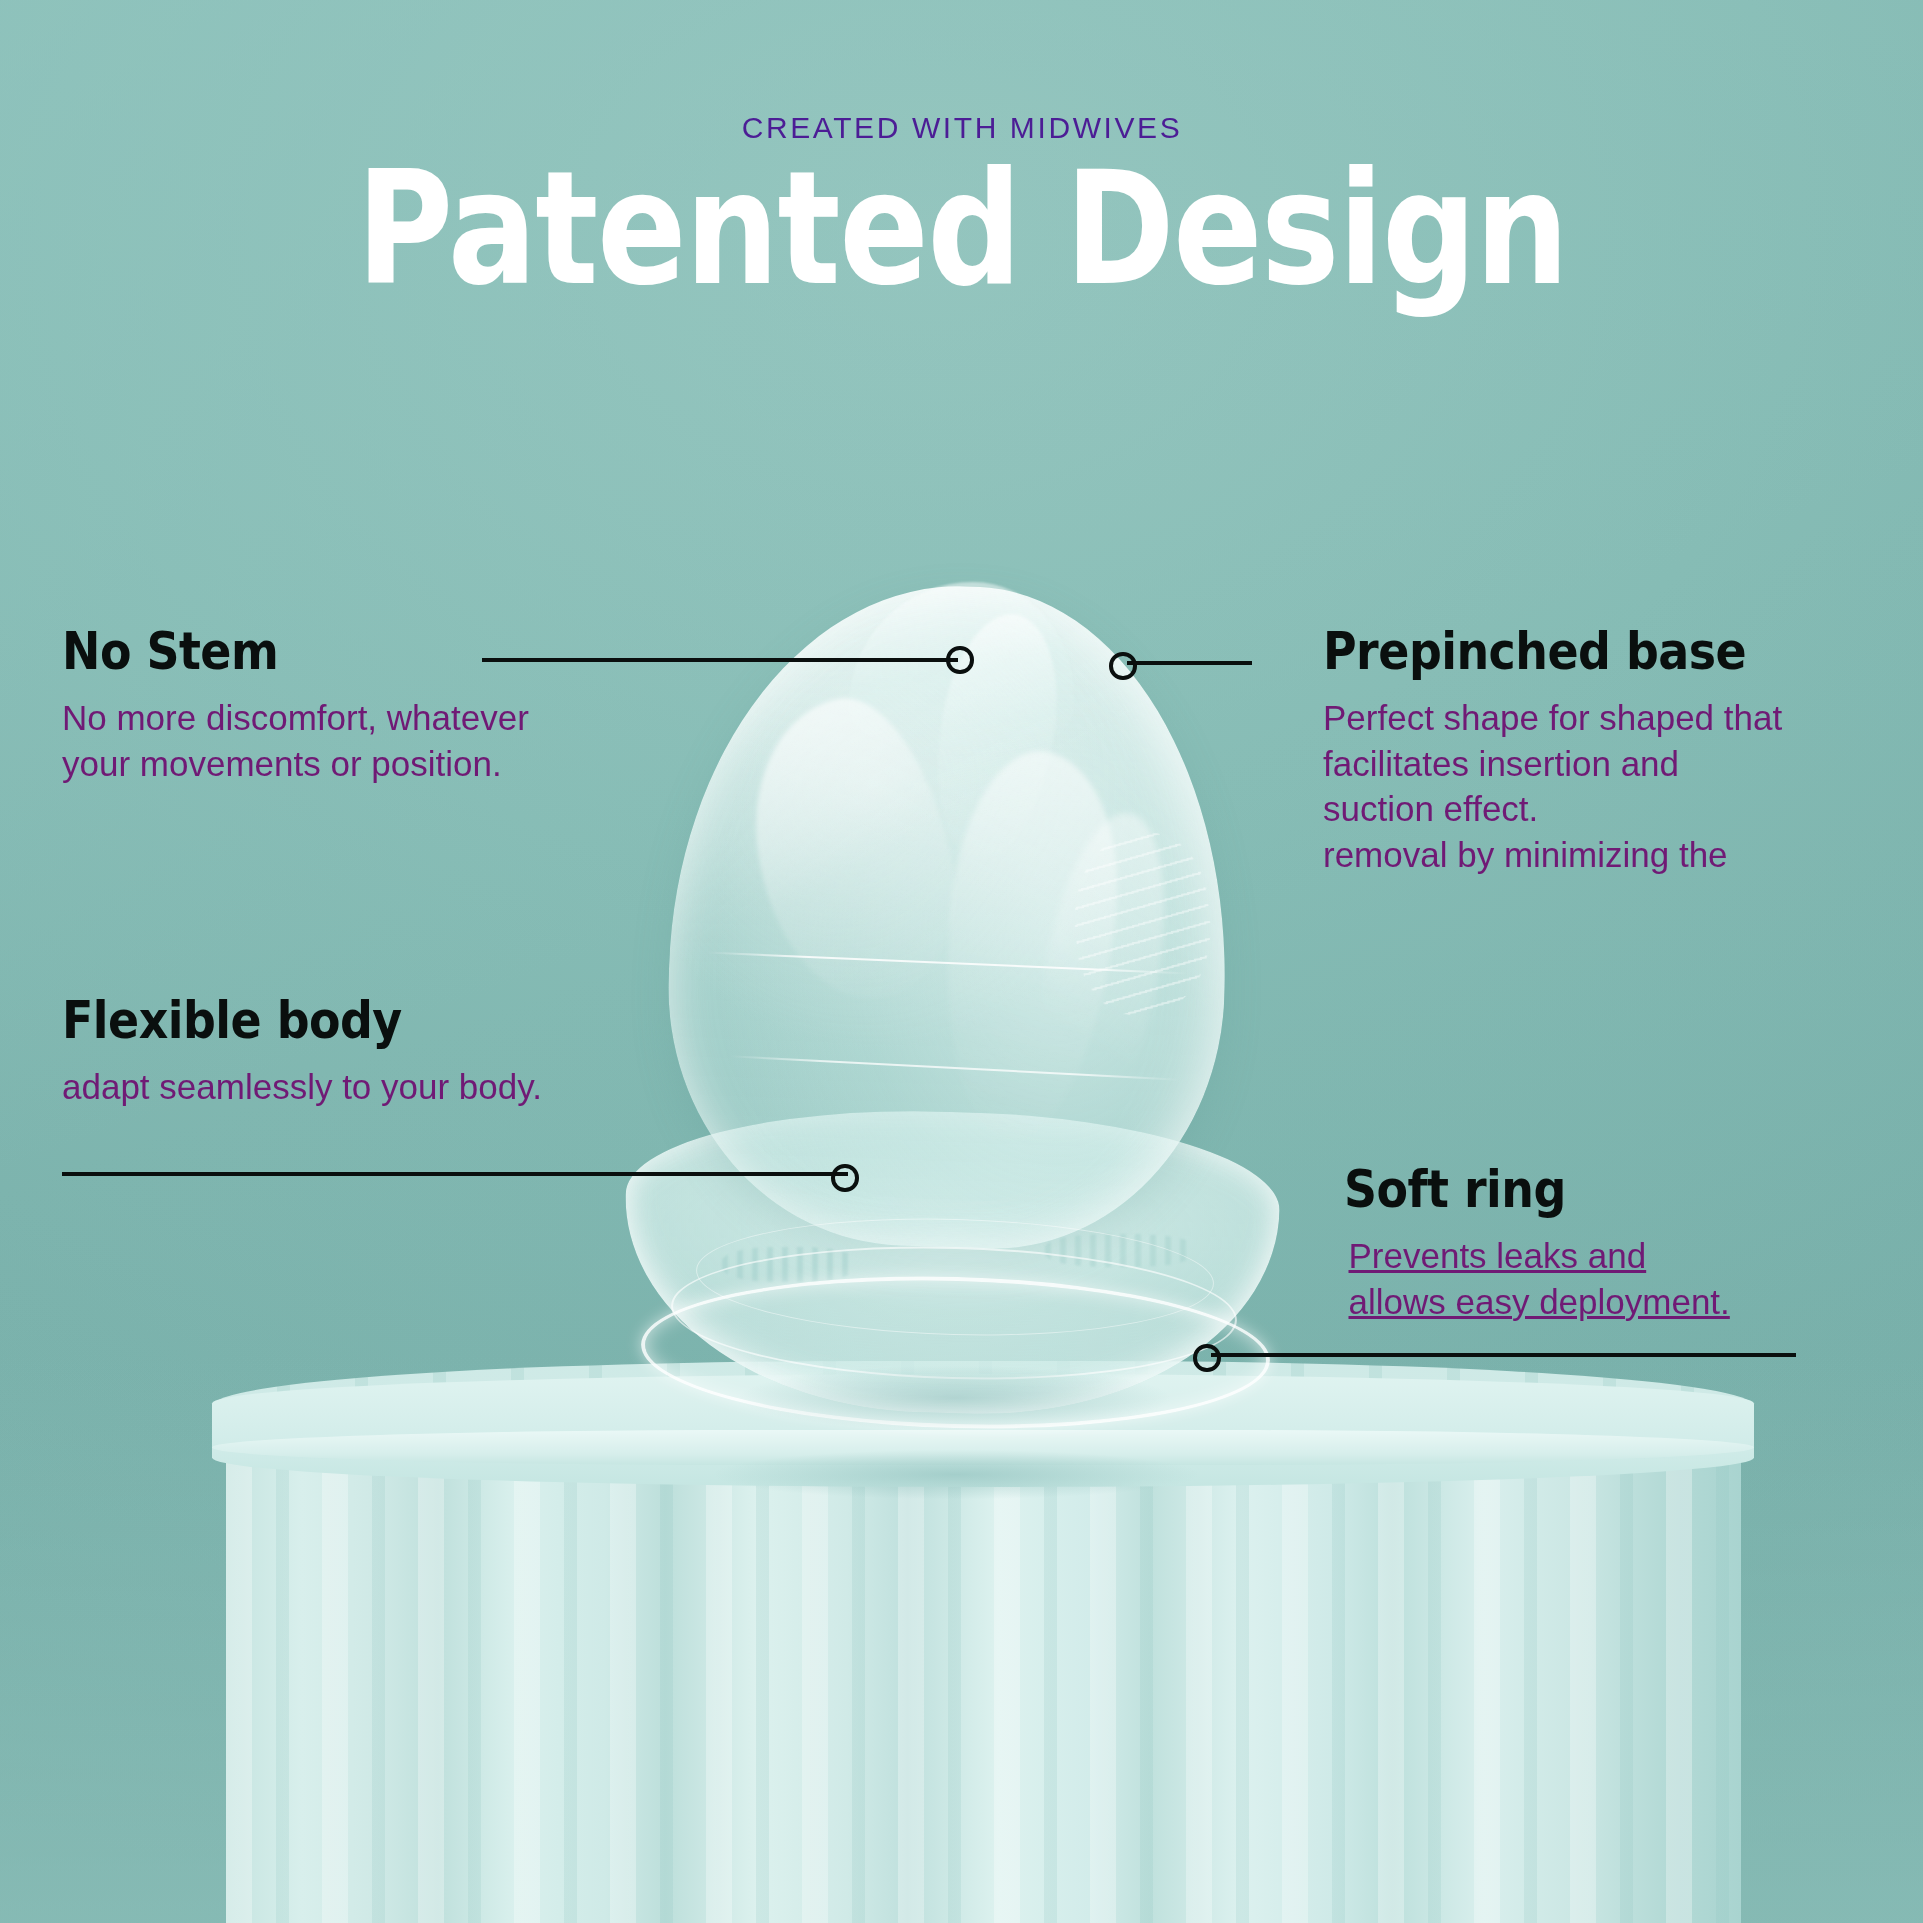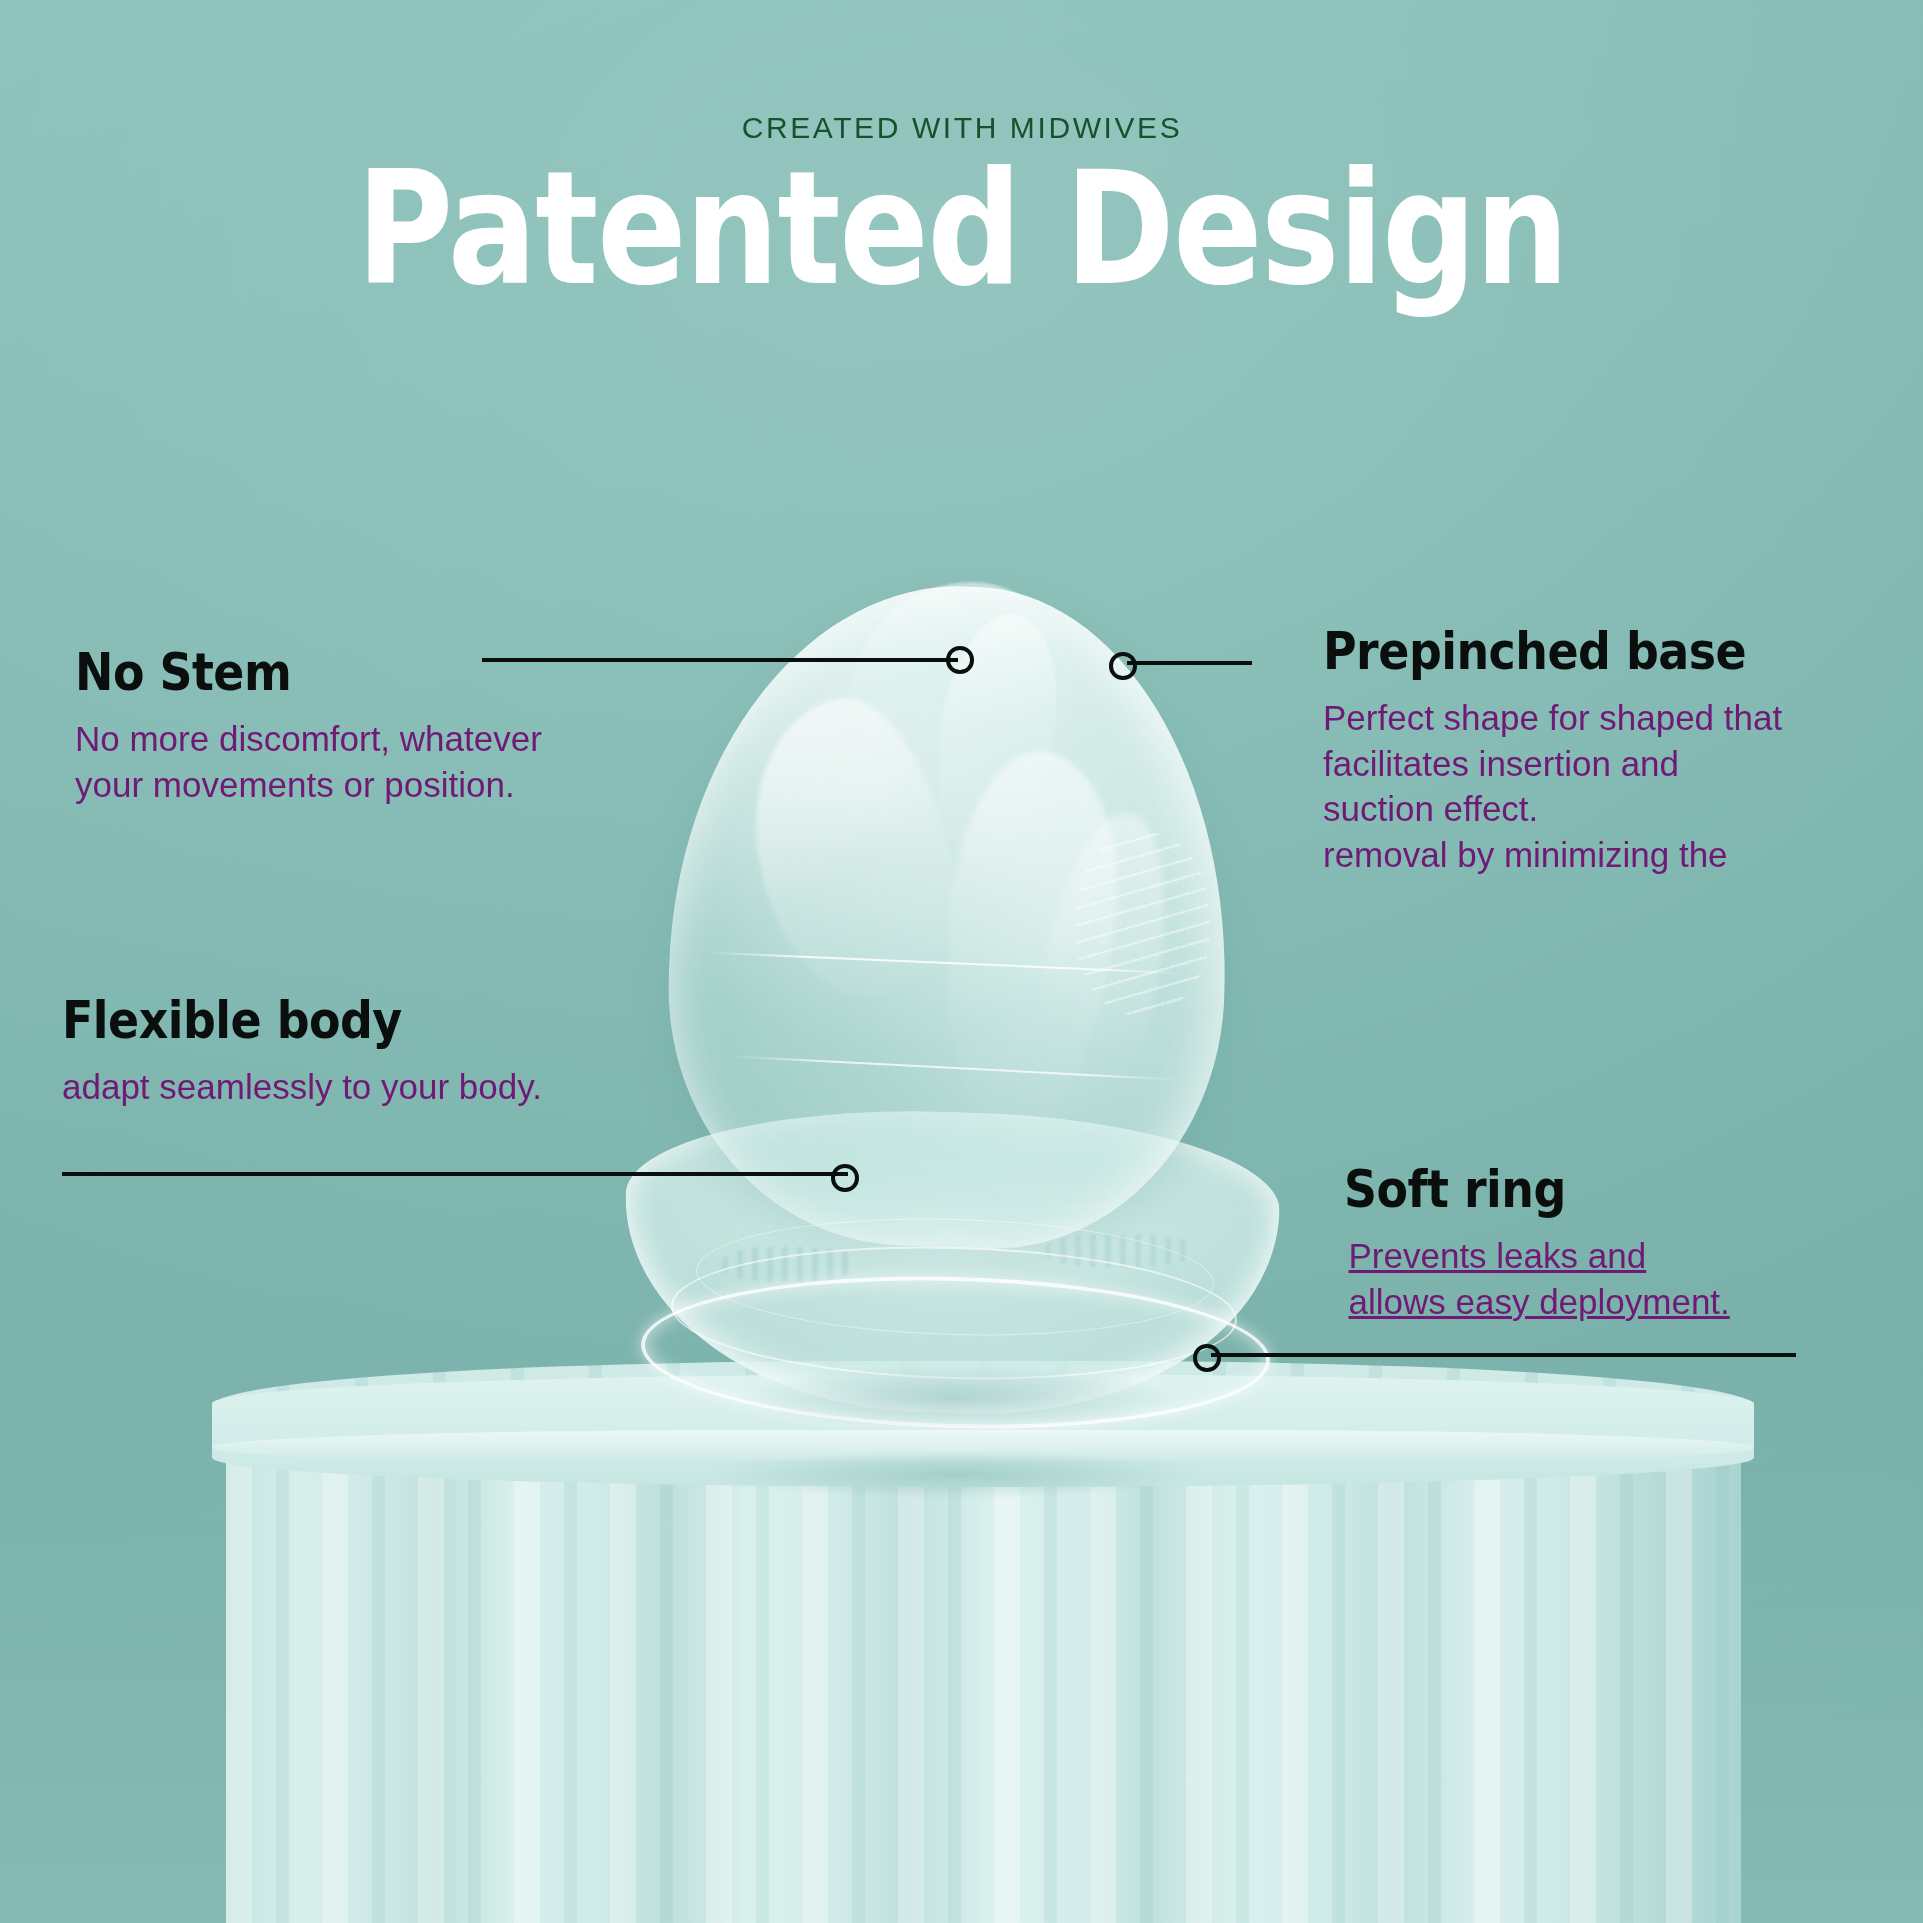--- a/index.html
+++ b/index.html
@@ -18,21 +18,21 @@
   .bg-warm{position:absolute;inset:0;
     background:linear-gradient(160deg, rgba(150,200,194,.55) 0%, rgba(124,179,173,0) 45%, rgba(112,170,164,.35) 100%);
   }
   .bg-floor{position:absolute;left:0;right:0;bottom:0;height:571px;
     background:linear-gradient(180deg, rgba(128,182,176,0) 0%, rgba(137,189,183,.45) 55%, rgba(145,195,189,.6) 100%);
   }
 
   
   .eyebrow{
     position:absolute;top:111px;left:0;right:0;text-align:center;
-    font-size:30px;letter-spacing:2.6px;color:#14532d;font-weight:400;
+    font-size:30px;letter-spacing:2.6px;color:#4c1d95;font-weight:400;
   }
   .title{
     position:absolute;top:150px;left:0;right:0;text-align:center;
     font-size:156px;line-height:1.02;font-weight:700;color:#ffffff;
     letter-spacing:-1.5px;
     font-family:"DejaVu Sans Condensed","Liberation Sans",sans-serif;
     transform:scaleX(.94);transform-origin:50% 50%;
   }
 
   
@@ -201,21 +201,21 @@
     font-size:51px;font-weight:700;color:#0a0f0e;line-height:1.05;
     font-family:"DejaVu Sans Condensed","Liberation Sans",sans-serif;
     letter-spacing:-0.5px;white-space:nowrap;
   }
   .c-body{
     font-size:35px;font-weight:400;color:#701a75;line-height:1.30;
     margin-top:16.5px;
   }
   .c-body div{white-space:nowrap;}
 
-  #co-nostem{left:75px;top:625px;margin-top:21px;}
+  #co-nostem{left:62px;top:625px;}
   #co-prepinched{left:1323px;top:625px;}
   #co-flexible{left:62px;top:994px;}
   #co-softring{left:1344px;top:1163px;}
   #co-softring .c-body{margin-left:4.5px;text-decoration:underline;}
 
   
   .lead{position:absolute;background:#0a0f0e;height:3.8px;}
   .dot{
     position:absolute;width:19.5px;height:19.5px;border-radius:50%;
     border:4.5px solid #0a0f0e;background:transparent;

